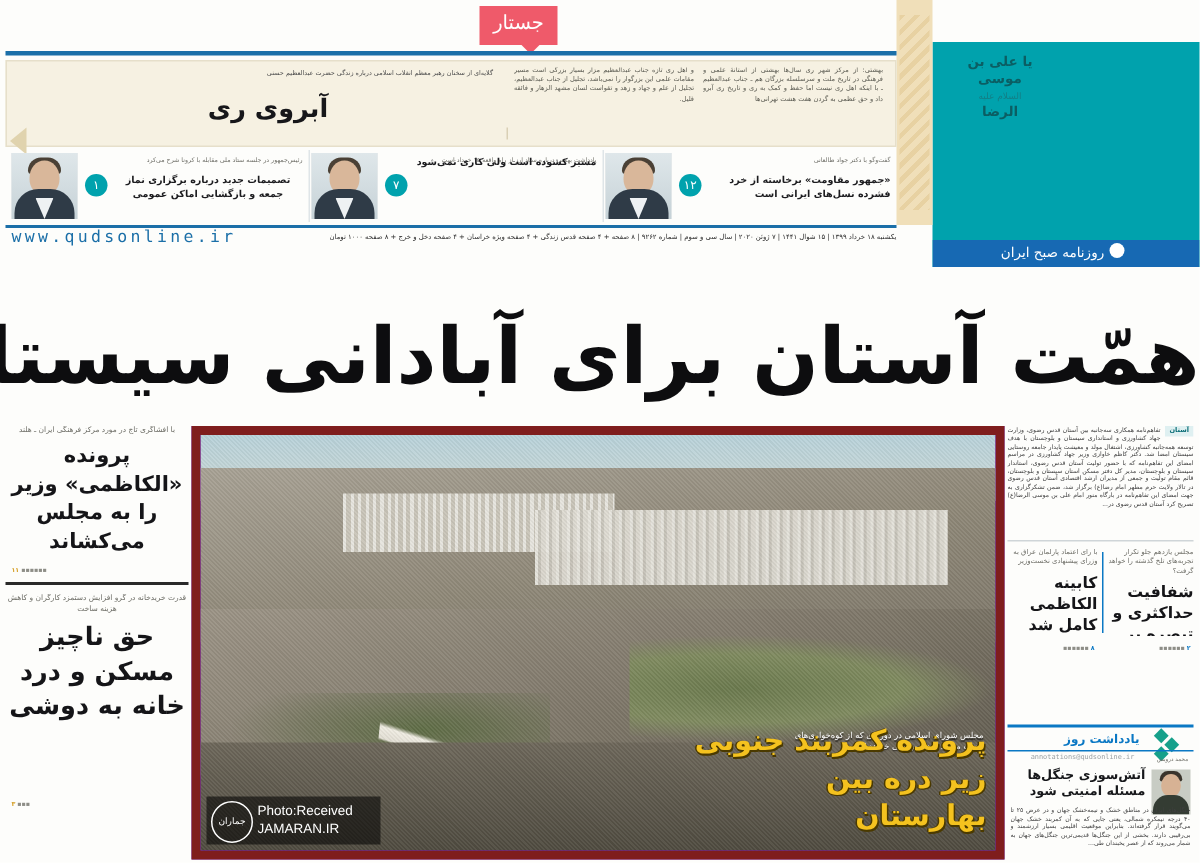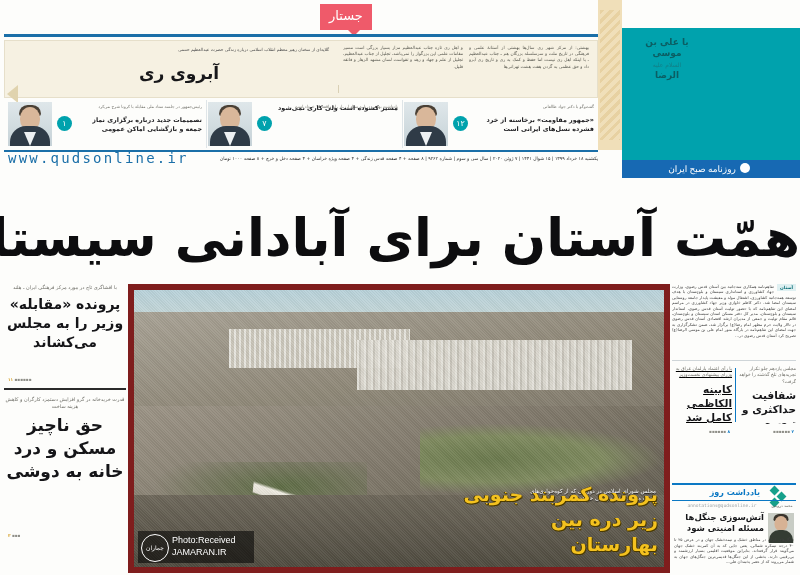--- a/index.html
+++ b/index.html
@@ -19,21 +19,21 @@
     background:#00a2ad;overflow:hidden;margin-top:28px;
   }
   .np-logo{
     position:absolute;top:14px;right:6px;left:6px;height:108px;
     color:#ffffff;font-size:82px;line-height:104px;text-align:center;
     font-family:"DejaVu Sans","Liberation Sans",sans-serif;font-weight:bold;
     letter-spacing:-4px;direction:rtl;white-space:nowrap;
   }
   .np-ribbon{
     position:absolute;bottom:0;right:0;left:0;height:18px;background:#1769b3;
-    color:#ffffff;font-size:9px;line-height:18px;text-align:center;direction:rtl;font-family:Liberation Serif, serif;
+    color:#ffffff;font-size:9px;line-height:18px;text-align:center;direction:rtl;
   }
   .np-ribbon .dot{
     display:inline-block;width:10px;height:10px;border-radius:50%;
     background:#ffffff;vertical-align:-1px;margin:0 4px;
   }
   .np-emblem{
     position:absolute;top:6px;right:96px;width:74px;height:46px;
     color:#0b5e63;font-size:9px;line-height:11px;text-align:center;
     direction:rtl;padding-top:3px;font-weight:bold;
   }
@@ -136,21 +136,21 @@
 
   
   .inforule{position:absolute;top:150px;right:202px;left:4px;height:2px;background:#1b6fa8;}
   .infostrip{
     position:absolute;top:152px;right:202px;left:4px;height:14px;
     direction:rtl;font-size:4.6px;line-height:14px;color:#2a2a2a;
     white-space:nowrap;overflow:hidden;text-align:right;
   }
   .site{
     position:absolute;top:150px;left:8px;width:170px;height:16px;
-    color:#1b6fa8;font-size:14px;line-height:16px;letter-spacing:2.2px;
+    color:#1b6fa8;font-size:11px;line-height:16px;letter-spacing:2.2px;
     text-align:left;direction:ltr;font-family:"DejaVu Sans Mono","Liberation Mono",monospace;
   }
 
   
   .kicker-main{
     position:absolute;top:176px;right:4px;left:4px;height:22px;
     direction:rtl;text-align:center;color:#1d1d20;
     font-size:13px;line-height:22px;font-weight:bold;
   }
   .kicker-main:before{
@@ -354,21 +354,21 @@
           <div class="sky"></div>
             <div class="hair"></div>
             <div class="head"></div>
           <div class="body"></div>
             <div class="coll"></div>
         </div>
       </div>
 
       <div class="teaser last" style="right:392px;width:202px;">
         <div class="t-kick" style="top:4px;right:4px;width:126px;">رئیس‌جمهور در جلسه ستاد ملی مقابله با کرونا شرح می‌کرد</div>
-        <div class="t-head" style="top:16px;right:4px;width:126px;">تصمیمات جدید درباره برگزاری نماز جمعه و بازگشایی اماکن عمومی</div>
+        <div class="t-head" style="top:16px;right:4px;width:126px;text-align:center;">تصمیمات جدید درباره برگزاری نماز جمعه و بازگشایی اماکن عمومی</div>
         <div class="badge" style="right:134px;">۱</div>
         <div class="ph" style="right:154px;width:44px;">
           <div class="sky"></div>
             <div class="hair"></div>
             <div class="head"></div>
           <div class="body"></div>
             <div class="coll"></div>
         </div>
       </div>
     </div>
@@ -414,21 +414,21 @@
 
     <div class="hr-thin" style="top:76px;"></div>
 
     <div class="r-item" style="top:82px;right:0;width:58px;height:58px;">
       <div class="r-kick">مجلس یازدهم جلو تکرار تجربه‌های تلخ گذشته را خواهد گرفت؟</div>
       <div class="r-head">شفافیت حداکثری و تبصره پر ابهام</div>
     </div>
 
     <div class="r-div" style="top:84px;right:60px;height:54px;"></div>
 
-    <div class="r-item" style="top:82px;right:64px;width:58px;height:58px;text-decoration:underline;">
+    <div class="r-item" style="top:82px;right:64px;width:58px;height:58px;">
       <div class="r-kick">با رأی اعتماد پارلمان عراق به وزرای پیشنهادی نخست‌وزیر</div>
       <div class="r-head">کابینه الکاظمی کامل شد</div>
     </div>
 
     <div class="pagemark" style="top:144px;right:2px;">
       <b>۲</b> ▪▪▪▪▪▪
     </div>
     <div class="pagemark" style="top:144px;right:66px;">
       <b>۸</b> ▪▪▪▪▪▪
     </div>
@@ -450,21 +450,21 @@
       </div>
       <div class="nb-head">آتش‌سوزی جنگل‌ها مسئله امنیتی شود</div>
       <div class="nb-body">جنگل‌های ایران در مناطق خشک و نیمه‌خشک جهان و در عرض ۲۵ تا ۴۰ درجه نیمکره شمالی، یعنی جایی که به آن کمربند خشک جهان می‌گویند قرار گرفته‌اند. بنابراین موقعیت اقلیمی بسیار ارزشمند و بی‌رقیبی دارند. بخشی از این جنگل‌ها قدیمی‌ترین جنگل‌های جهان به شمار می‌روند که از عصر یخبندان طی...</div>
     </div>
   </div>
 
   <div class="leftcol">
 
     <div class="l-item" style="top:0;left:0;right:0;height:96px;">
       <div class="l-kick">با افشاگری تاج در مورد مرکز فرهنگی ایران ـ هلند</div>
-      <div class="l-head">پرونده «مقابله» وزیر را به مجلس می‌کشاند</div>
+      <div class="l-head">پرونده «الکاظمی» وزیر را به مجلس می‌کشاند</div>
     </div>
     <div class="l-pagemark" style="top:92px;left:4px;">
       ▪▪▪▪▪▪ <b>۱۱</b>
     </div>
 
     <div class="l-rule" style="top:104px;"></div>
 
     <div class="l-item" style="top:112px;left:0;right:0;height:140px;">
       <div class="l-kick">قدرت خریدخانه در گرو افزایش دستمزد کارگران و کاهش هزینه ساخت</div>
       <div class="l-head big">حق ناچیز مسکن و درد خانه به دوشی</div>

